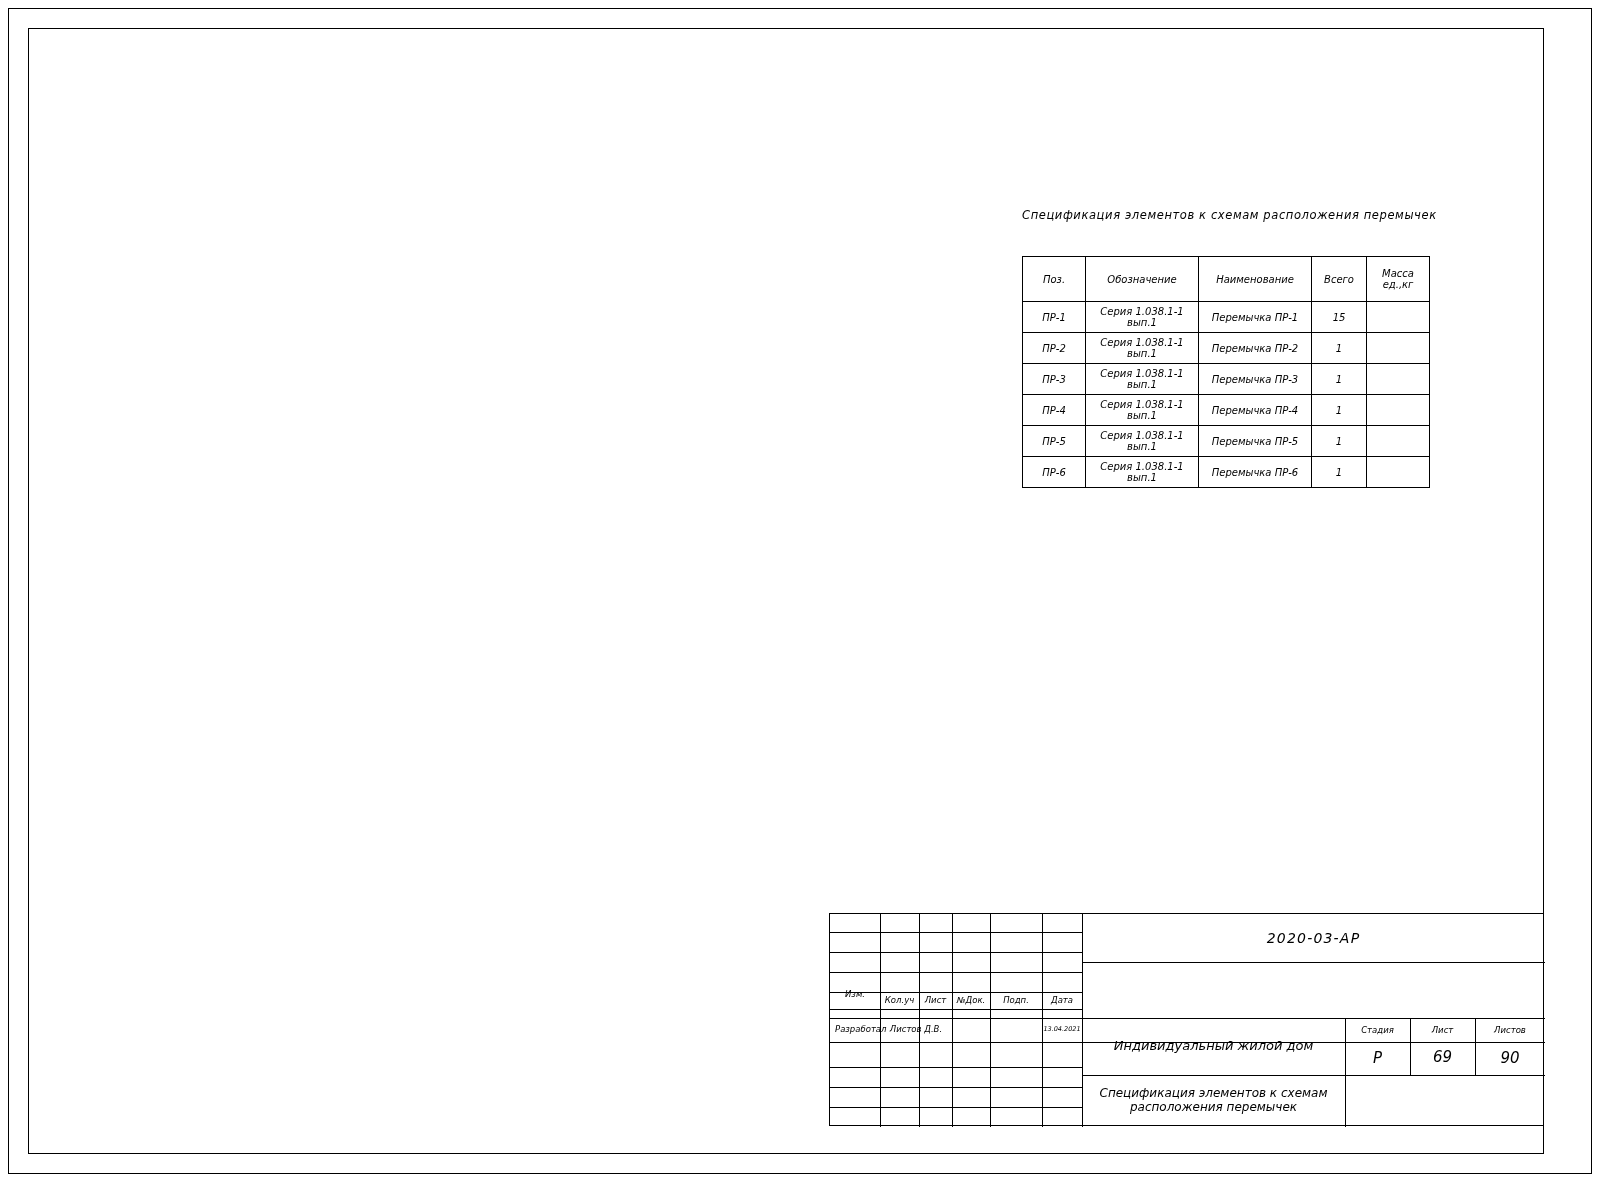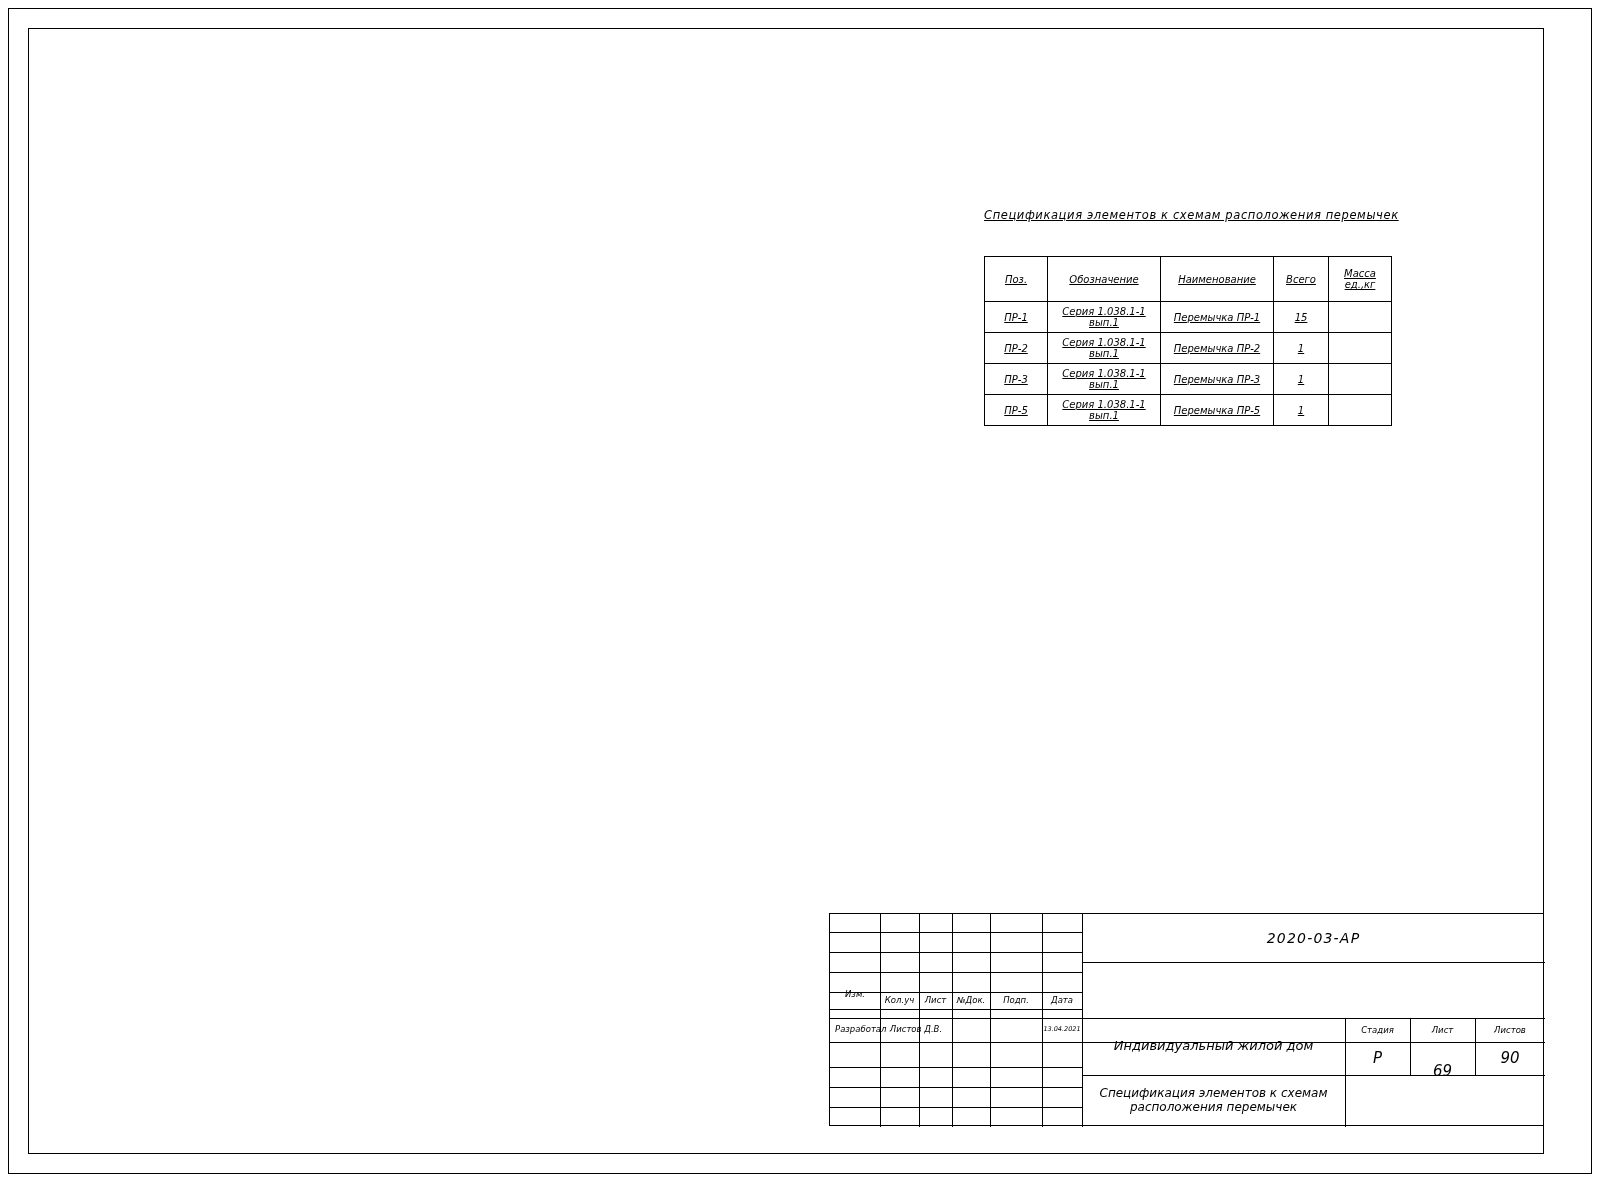--- a/index.html
+++ b/index.html
@@ -33,23 +33,22 @@
     top: 28px;
     width: 1516px;
     height: 1126px;
     border: 1px solid #000;
     box-sizing: border-box;
   }
 
   
   .spec-block {
     position: absolute;
-    left: 984px;
+    left: 1022px;
     top: 208px;
-    text-decoration: underline;
   }
   .spec-title {
     font-family: "DejaVu Sans", sans-serif;
     font-style: italic;
     font-size: 11.5px;
     letter-spacing: 0.6px;
     color: #000;
     white-space: nowrap;
     margin-bottom: 34px;
   }
@@ -156,23 +155,37 @@
           <td></td>
         </tr>
         <tr>
           <td>ПР-3</td>
           <td>Серия 1.038.1-1 вып.1</td>
           <td>Перемычка ПР-3</td>
           <td>1</td>
           <td></td>
         </tr>
         <tr>
+          <td>ПР-4</td>
+          <td>Серия 1.038.1-1 вып.1</td>
+          <td>Перемычка ПР-4</td>
+          <td>1</td>
+          <td></td>
+        </tr>
+        <tr>
           <td>ПР-5</td>
           <td>Серия 1.038.1-1 вып.1</td>
           <td>Перемычка ПР-5</td>
+          <td>1</td>
+          <td></td>
+        </tr>
+        <tr>
+          <td>ПР-6</td>
+          <td>Серия 1.038.1-1 вып.1</td>
+          <td>Перемычка ПР-6</td>
           <td>1</td>
           <td></td>
         </tr>
       </tbody>
     </table>
   </div>
 
   <div class="stamp">
 
     <div class="v" style="left:50px;  top:0;   height:213px;"></div>
@@ -219,18 +232,18 @@
     <div class="cell multiline" style="left:252px; top:161px; width:263px; height:52px; font-size:12px; flex-direction:column;">
       <span>Спецификация элементов к схемам</span>
       <span>расположения перемычек</span>
     </div>
 
     <div class="cell small" style="left:515px; top:104px; width:65px; height:25px;">Стадия</div>
     <div class="cell small" style="left:580px; top:104px; width:65px; height:25px;">Лист</div>
     <div class="cell small" style="left:645px; top:104px; width:70px; height:25px;">Листов</div>
 
     <div class="cell num" style="left:515px; top:129px; width:65px; height:32px;">Р</div>
-    <div class="cell num" style="left:580px; top:142px; width:65px; height:32px;text-align:right;">69</div>
+    <div class="cell num" style="left:580px; top:128px; width:65px; height:32px;text-align:right;">69</div>
     <div class="cell num" style="left:645px; top:129px; width:70px; height:32px;">90</div>
 
   </div>
 
 </div>
 
 </body></html>

